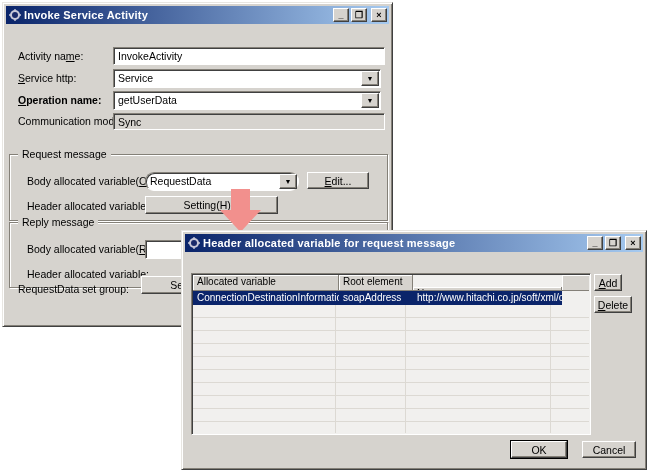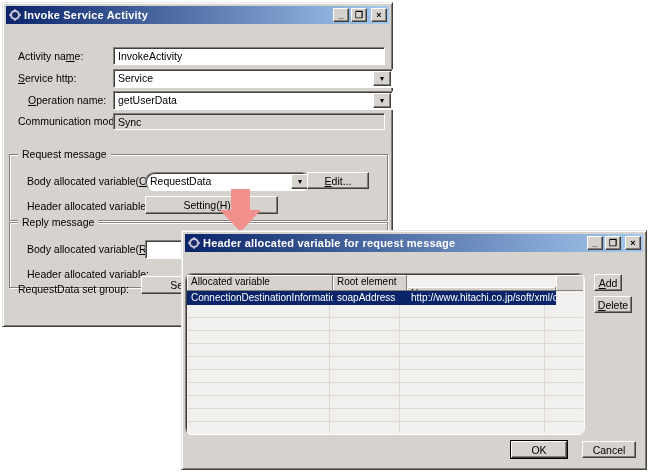--- a/index.html
+++ b/index.html
@@ -26,21 +26,21 @@
        background:#d6d3ce;border:1px solid;border-color:#ffffff #404040 #404040 #ffffff;
        box-shadow:inset -1px -1px 0 #848078;font-size:10.5px;white-space:nowrap;
        font-family:"Liberation Sans",sans-serif;padding:0;}
   .btn.default{outline:1px solid #000;}
   .sunken{background:#ffffff;border:1px solid;border-color:#848078 #ffffff #ffffff #848078;
           box-shadow:inset 1px 1px 0 #404040;}
   .field{position:absolute;display:flex;align-items:center;padding-left:4px;
          white-space:nowrap;overflow:hidden;}
   .field.flat{background:#d6d3ce;}
   .combo{position:absolute;background:#fff;border:1px solid;
-         border-color:#848078 #ffffff #ffffff #848078;box-shadow:inset 1px 1px 0 #404040;padding-left:12px;}
+         border-color:#848078 #ffffff #ffffff #848078;box-shadow:inset 1px 1px 0 #404040;}
   .combo .val{position:absolute;left:4px;top:2px;right:18px;white-space:nowrap;overflow:hidden;}
   .combo .drop{position:absolute;right:1px;top:1px;bottom:1px;width:16px;
                background:#d6d3ce;border:1px solid;border-color:#ffffff #404040 #404040 #ffffff;
                box-shadow:inset -1px -1px 0 #848078;display:flex;align-items:center;
                justify-content:center;font-size:7px;color:#000;}
   .lbl{position:absolute;white-space:nowrap;}
   .lbl u, .btn u{text-decoration:underline;text-underline-offset:1px;}
   .group{position:absolute;border:1px solid #848078;box-shadow:inset 1px 1px 0 #ffffff,1px 1px 0 #ffffff;margin-top:20px;}
   .group .legend{position:absolute;top:-7px;left:8px;background:#d6d3ce;padding:0 4px;white-space:nowrap;}
   
@@ -92,21 +92,21 @@
     <div class="field sunken" style="left:110px;top:44px;width:266px;height:16px;">
       <span>InvokeActivity</span>
     </div>
 
     <span class="lbl" style="left:15px;top:69px;"><span></span><u>S</u><span>ervice http:</span></span>
     <div class="combo" style="left:110px;top:66px;width:266px;height:17px;">
       <span class="val">Service</span>
       <span class="drop">▼</span>
     </div>
 
-    <span class="lbl" style="left:25px;top:91px;"><span></span><u>O</u><span>peration name:</span></span>
+    <span class="lbl" style="left:15px;top:91px;font-weight:bold;"><span></span><u>O</u><span>peration name:</span></span>
     <div class="combo" style="left:110px;top:88px;width:266px;height:17px;">
       <span class="val">getUserData</span>
       <span class="drop">▼</span>
     </div>
 
     <span class="lbl" style="left:15px;top:112px;">Communication model:</span>
     <div class="field flat sunken" style="left:110px;top:110px;width:266px;height:15px;background:#d6d3ce;">
       <span>Sync</span>
     </div>
 
@@ -171,21 +171,21 @@
         </svg>
       </span>
       <span class="title">Header allocated variable for request message</span>
       <span class="winbtns">
         <button class="wbtn">_</button>
         <button class="wbtn">❐</button>
         <button class="wbtn close">×</button>
       </span>
     </div>
 
-    <div class="tbl" style="left:3px;top:42px;width:398px;height:160px;border-radius:7px;">
+    <div class="tbl" style="left:9px;top:42px;width:398px;height:160px;">
       <div class="tbl-head">
         <span class="th" style="width:141px;">Allocated variable</span>
         <span class="th" style="width:69px;">Root element</span>
         <span class="th" style="width:144px;margin-top:12px;">Namespace</span>
         <span class="th" style="flex:1;border-right:none;"></span>
       </div>
       <div class="tbl-row">
         <span class="td sel" style="width:142px;">ConnectionDestinationInformation</span>
         <span class="td sel" style="width:70px;">soapAddress</span>
         <span class="td sel" style="width:145px;">http://www.hitachi.co.jp/soft/xml/co...</span>

